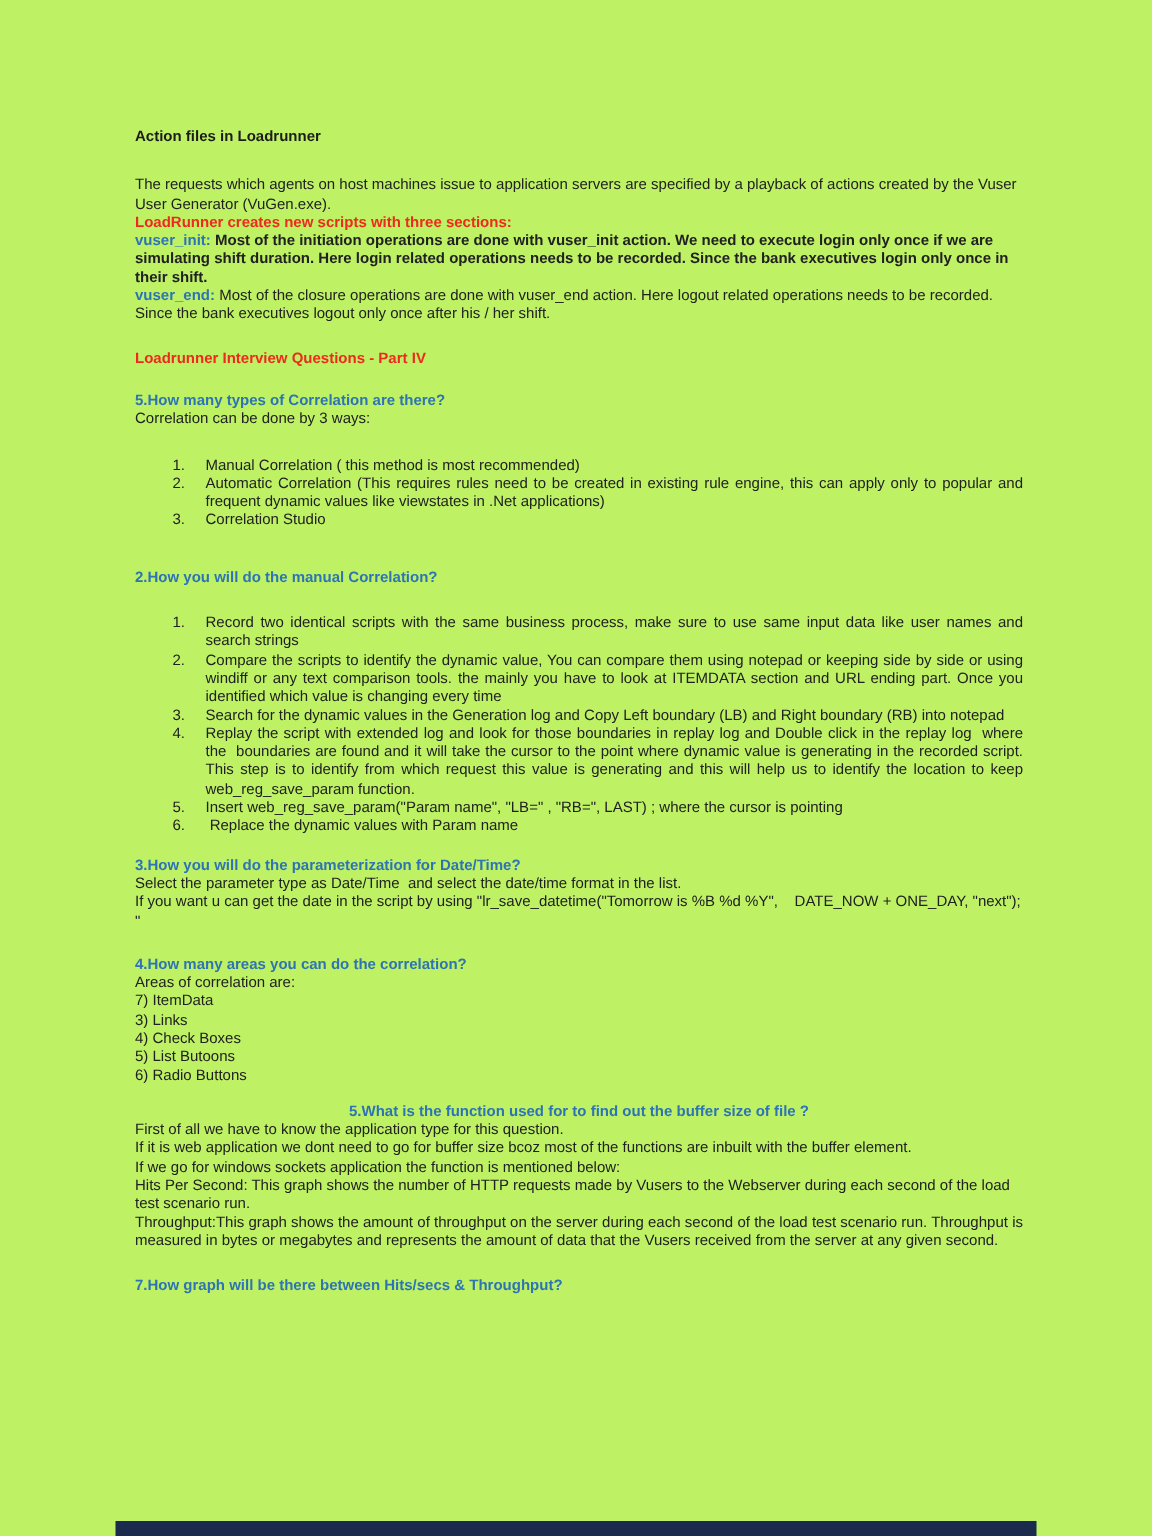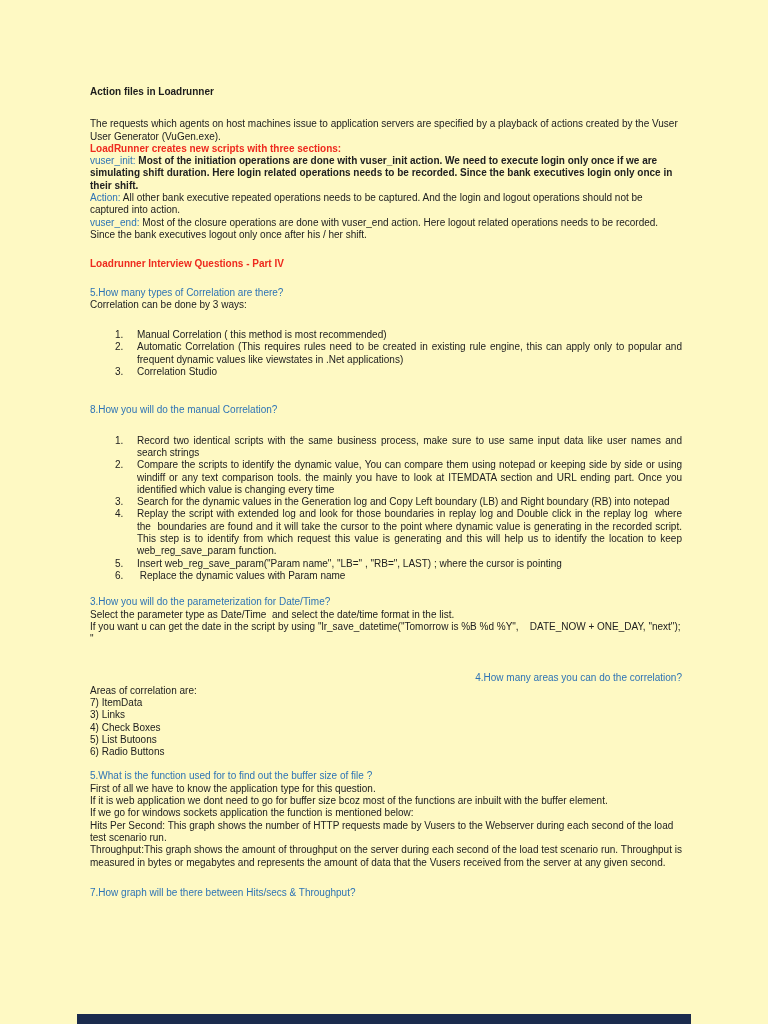--- a/index.html
+++ b/index.html
@@ -1,33 +1,33 @@
 <!DOCTYPE html>
 <html><head>
 <meta charset="utf-8">
 <style>
   html,body { margin:0; padding:0; background:#ffffff; }
   .page {
-    position:relative; width:768px; height:1024px; background:#fef9c3;
+    position:relative; width:768px; height:1024px; background:#bef264;
     font-family:"Liberation Sans", sans-serif; font-size:10px; line-height:12.3px;
     color:#212121; overflow:hidden; box-sizing:border-box;
   }
   .content { position:absolute; top:86px; left:90px; width:592px; }
   p { margin:0; }
   .pre { white-space:pre-wrap; }
   .b { font-weight:bold; }
   .doc-title { font-weight:bold; color:#1c1c1c; }
-  .blue { color:#2e74b5; font-weight:normal; }
+  .blue { color:#2e74b5; font-weight:bold; }
   .red { color:#ee2a1e; font-weight:bold; }
   .jst { text-align:justify; }
-  .mt12 { margin-top:12px; }
+  .mt12 { margin-top:12px;text-align:center; }
   .mt13 { margin-top:13px; }
   .mt14 { margin-top:14px; }
   .mt16 { margin-top:16px; }
-  .mt17 { margin-top:27px;text-align:right; }
+  .mt17 { margin-top:17px; }
   .mt18 { margin-top:18px; }
   .mt20 { margin-top:20px; }
   .mt21 { margin-top:17px; }
   .mt26 { margin-top:26px; }
   .olist { margin-top:18px; padding-left:25px; }
   .oli { display:flex; }
   .li-num { flex:none; width:22px; }
   .li-text { flex:1; text-align:justify; white-space:pre-wrap; }
   .next-page-bar {
     position:absolute; left:77px; bottom:0; width:614px; height:10px;
@@ -39,21 +39,20 @@
 
 <div class="page">
   <div class="content">
 
     <p class="doc-title">Action files in Loadrunner</p>
 
     <div class="mt20">
       <p class="pre">The requests which agents on host machines issue to application servers are specified by a playback of actions created by the Vuser User Generator (VuGen.exe).</p>
       <p class="red">LoadRunner creates new scripts with three sections:</p>
       <p><span class="blue">vuser_init:</span> <span class="b">Most of the initiation operations are done with vuser_init action. We need to execute login only once if we are simulating shift duration. Here login related operations needs to be recorded. Since the bank executives login only once in their shift.</span></p>
-      <p><span class="blue">Action:</span> <span>All other bank executive repeated operations needs to be captured. And the login and logout operations should not be captured into action.</span></p>
       <p><span class="blue">vuser_end:</span> <span>Most of the closure operations are done with vuser_end action. Here logout related operations needs to be recorded. Since the bank executives logout only once after his / her shift.</span></p>
     </div>
 
     <p class="red mt21">Loadrunner Interview Questions - Part IV</p>
 
     <p class="blue mt16">5.How many types of Correlation are there?</p>
     <p>Correlation can be done by 3 ways:</p>
     <div class="olist">
       <div class="oli">
           <span class="li-num">1.</span>
@@ -62,21 +61,21 @@
       <div class="oli">
           <span class="li-num">2.</span>
           <span class="li-text">Automatic Correlation (This requires rules need to be created in existing rule engine, this can apply only to popular and frequent dynamic values like viewstates in .Net applications)</span>
         </div>
       <div class="oli">
           <span class="li-num">3.</span>
           <span class="li-text">Correlation Studio</span>
         </div>
     </div>
 
-    <p class="blue mt26">8.How you will do the manual Correlation?</p>
+    <p class="blue mt26">2.How you will do the manual Correlation?</p>
     <div class="olist">
       <div class="oli">
           <span class="li-num">1.</span>
           <span class="li-text">Record two identical scripts with the same business process, make sure to use same input data like user names and search strings</span>
         </div>
       <div class="oli">
           <span class="li-num">2.</span>
           <span class="li-text">Compare the scripts to identify the dynamic value, You can compare them using notepad or keeping side by side or using windiff or any text comparison tools. the mainly you have to look at ITEMDATA section and URL ending part. Once you identified which value is changing every time</span>
         </div>
       <div class="oli">

